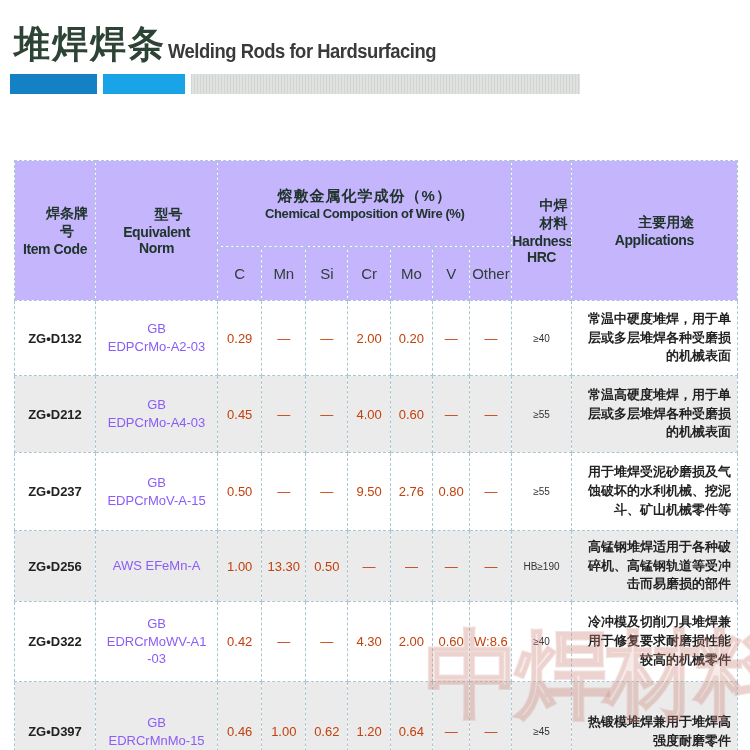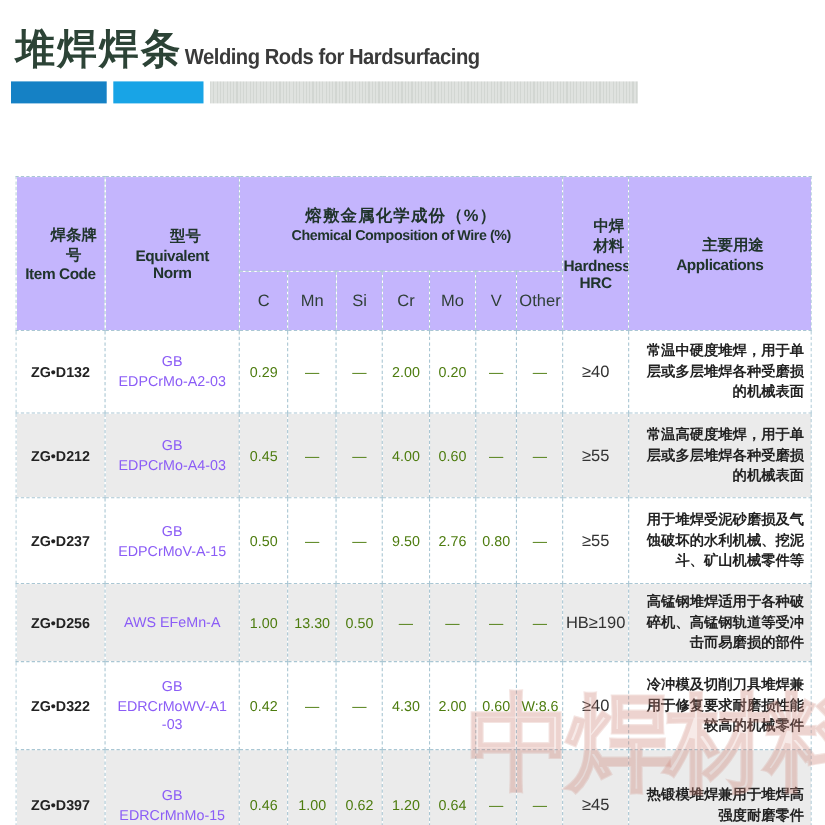--- a/index.html
+++ b/index.html
@@ -66,22 +66,22 @@
   tbody tr:nth-child(2) { height: 77px; }
   tbody tr:nth-child(3) { height: 78px; }
   tbody tr:nth-child(4) { height: 71px; }
   tbody tr:nth-child(5) { height: 80px; }
   tbody tr:nth-child(6) { height: 100px; }
   tbody tr:nth-child(even) td { background: #ebebeb; }
   tbody tr:nth-child(odd)  td { background: #ffffff; }
 
   td.item { font-size: 13px; font-weight: bold; color: #222; }
   td.norm { font-size: 13px; color: #8b5cf6; white-space: pre-line; line-height: 1.35; }
-  td.num  { font-size: 13px; color: #4d7c0f; }
-  td.hrc  { font-size: 15px; color: #333; }
+  td.num  { font-size: 13px; color: #c2410c; }
+  td.hrc  { font-size: 10px; color: #333; }
   td.app  {
     font-size: 13px; font-weight: bold; color: #222;
     text-align: right; padding: 4px 6px; line-height: 1.45;
   }
 
   
   .watermark {
     position: absolute; left: 425px; top: 612px;
     font-size: 96px; font-weight: bold;
     color: rgba(210, 140, 128, 0.18);

